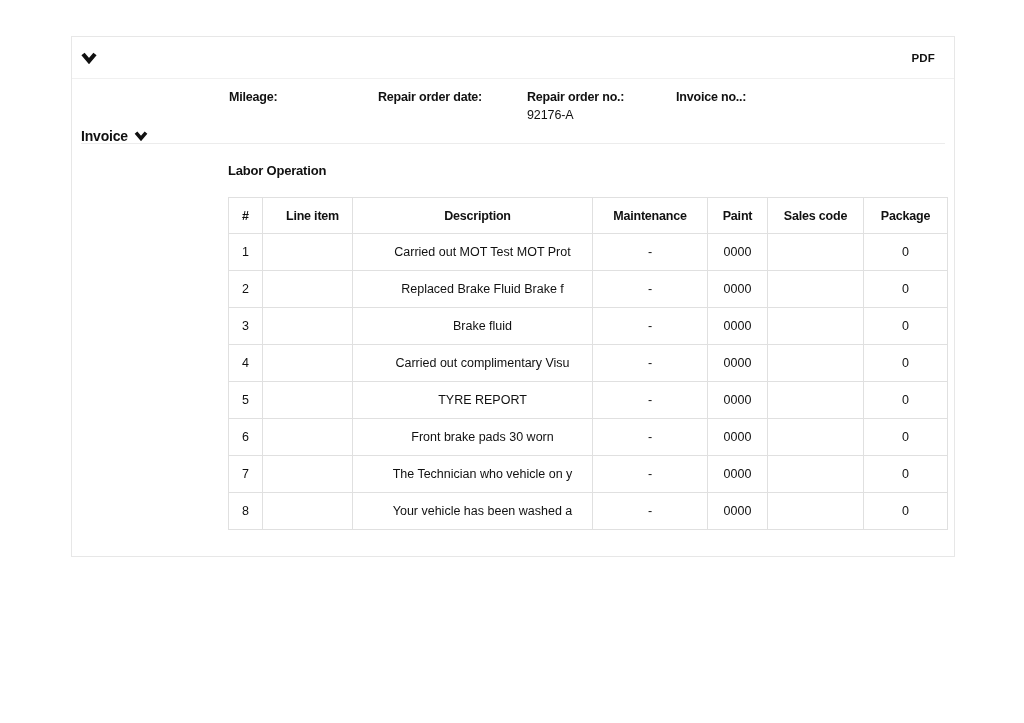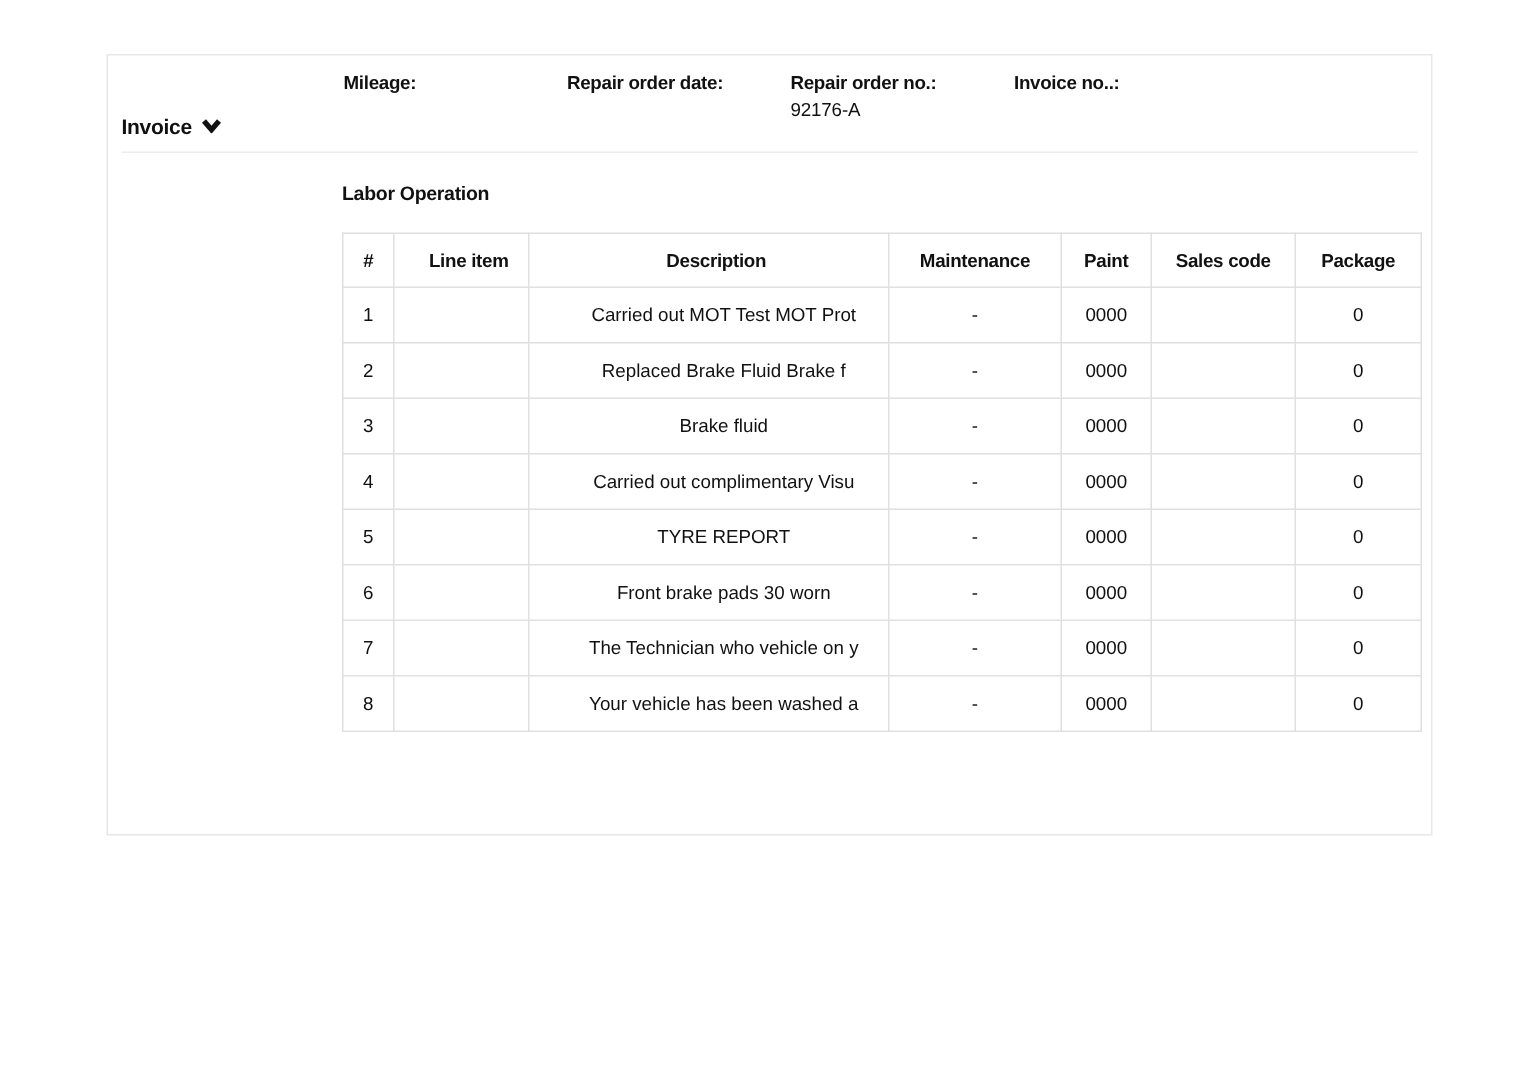--- a/index.html
+++ b/index.html
@@ -47,21 +47,21 @@
 
   
   .meta {
     height: 65px;
     margin: 0 9px;
     border-bottom: 1px solid #ececec;
     display: flex;
     padding-top: 11px;
   }
   .meta-col { flex: 0 0 149px; }
-  .meta-col.first { flex: 0 0 148px; display: flex; align-items: center; gap: 6px; margin-top: 19px; }
+  .meta-col.first { flex: 0 0 148px; display: flex; align-items: flex-end; gap: 6px; margin-top: 19px; }
   .meta-col.last { flex: 1 1 auto; }
   .invoice-title {
     font-size: 14px; font-weight: 700; letter-spacing: -0.2px;
     line-height: 14px;
   }
   .invoice-chev-btn {
     background: none; border: none; cursor: pointer; padding: 0;
     height: 14px; display: flex; align-items: center;
   }
   .meta-label {
@@ -111,20 +111,28 @@
   col.c5 { width: 60px; }
   col.c6 { width: 96px; }
   col.c7 { width: 84px; }
 </style>
 </head>
 <body>
 
 <div class="viewport">
   <div class="card">
 
+    <div class="topbar">
+      <button class="collapse-btn" title="">
+        <svg class="chev" width="16" height="12" viewBox="0 0 16 12">
+          <path d="M2 2 L8 9 L14 2" fill="none" stroke="#111111" stroke-width="4.2" stroke-linecap="butt" stroke-linejoin="miter"></path>
+        </svg>
+      </button>
+      <button class="pdf-btn">PDF</button>
+    </div>
 
     <div class="meta">
       <div class="meta-col first">
         <span class="invoice-title">Invoice</span>
         <button class="invoice-chev-btn">
           <svg class="chev" width="14" height="10" viewBox="0 0 16 12">
             <path d="M2 2 L8 9 L14 2" fill="none" stroke="#111111" stroke-width="4.2" stroke-linecap="butt" stroke-linejoin="miter"></path>
           </svg>
         </button>
       </div>

